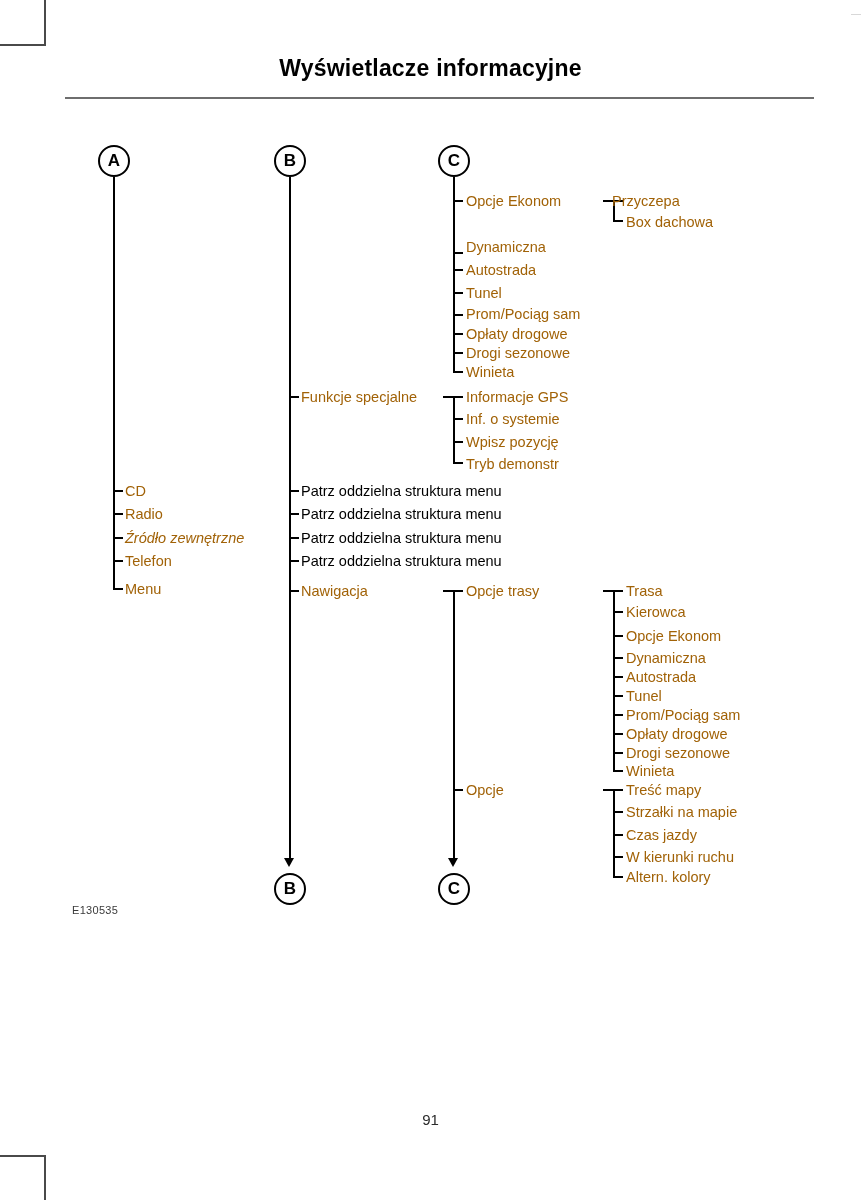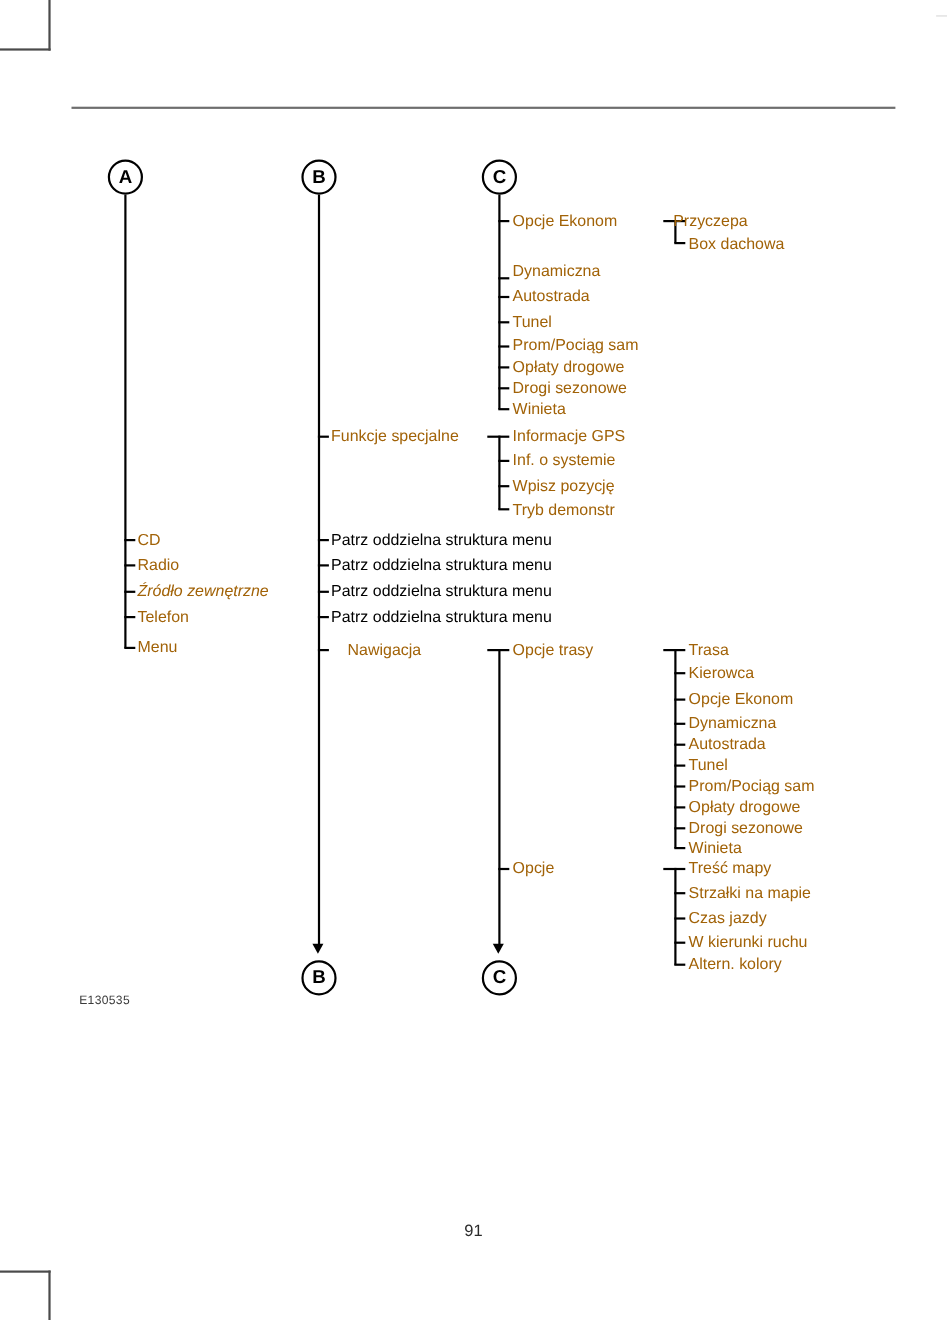--- a/index.html
+++ b/index.html
@@ -122,20 +122,21 @@
 </style>
 </head>
 <body>
 
 <div id="page">
 
   <div class="crop-mark crop-tl"></div>
   <div class="crop-mark crop-bl"></div>
   <div class="edge-tick-r"></div>
 
+  <div class="page-title">Wyświetlacze informacyjne</div>
   <div class="title-rule"></div>
 
   <div class="node-circle" style="left:98px; top:145px;">A</div>
   <div class="node-circle" style="left:274px; top:145px;">B</div>
   <div class="node-circle" style="left:438px; top:145px;">C</div>
 
   <div class="vline" style="left:113px; top:177px; height:412px;"></div>
   <div class="tick" style="left:113px; top:490px; width:10px;"></div>
   <div class="tick" style="left:113px; top:513px; width:10px;"></div>
   <div class="tick" style="left:113px; top:537px; width:10px;"></div>
@@ -156,21 +157,21 @@
   <div class="tick" style="left:289px; top:513px; width:10px;"></div>
   <div class="tick" style="left:289px; top:537px; width:10px;"></div>
   <div class="tick" style="left:289px; top:560px; width:10px;"></div>
   <div class="tick" style="left:289px; top:590px; width:10px;"></div>
 
   <div class="label" style="left:301px; top:390px;">Funkcje specjalne</div>
   <div class="label muted" style="left:301px; top:484px;">Patrz oddzielna struktura menu</div>
   <div class="label muted" style="left:301px; top:507px;">Patrz oddzielna struktura menu</div>
   <div class="label muted" style="left:301px; top:531px;">Patrz oddzielna struktura menu</div>
   <div class="label muted" style="left:301px; top:554px;">Patrz oddzielna struktura menu</div>
-  <div class="label" style="left:316px; top:584px;">Nawigacja</div>
+  <div class="label" style="left:301px; top:584px;">Nawigacja</div>
 
   <div class="vline" style="left:453px; top:177px; height:195px;"></div>
   <div class="tick" style="left:453px; top:200px; width:10px;"></div>
   <div class="tick" style="left:453px; top:252px; width:10px;"></div>
   <div class="tick" style="left:453px; top:269px; width:10px;"></div>
   <div class="tick" style="left:453px; top:292px; width:10px;"></div>
   <div class="tick" style="left:453px; top:314px; width:10px;"></div>
   <div class="tick" style="left:453px; top:333px; width:10px;"></div>
   <div class="tick" style="left:453px; top:352px; width:10px;"></div>
   <div class="tick" style="left:453px; top:371px; width:10px;"></div>

